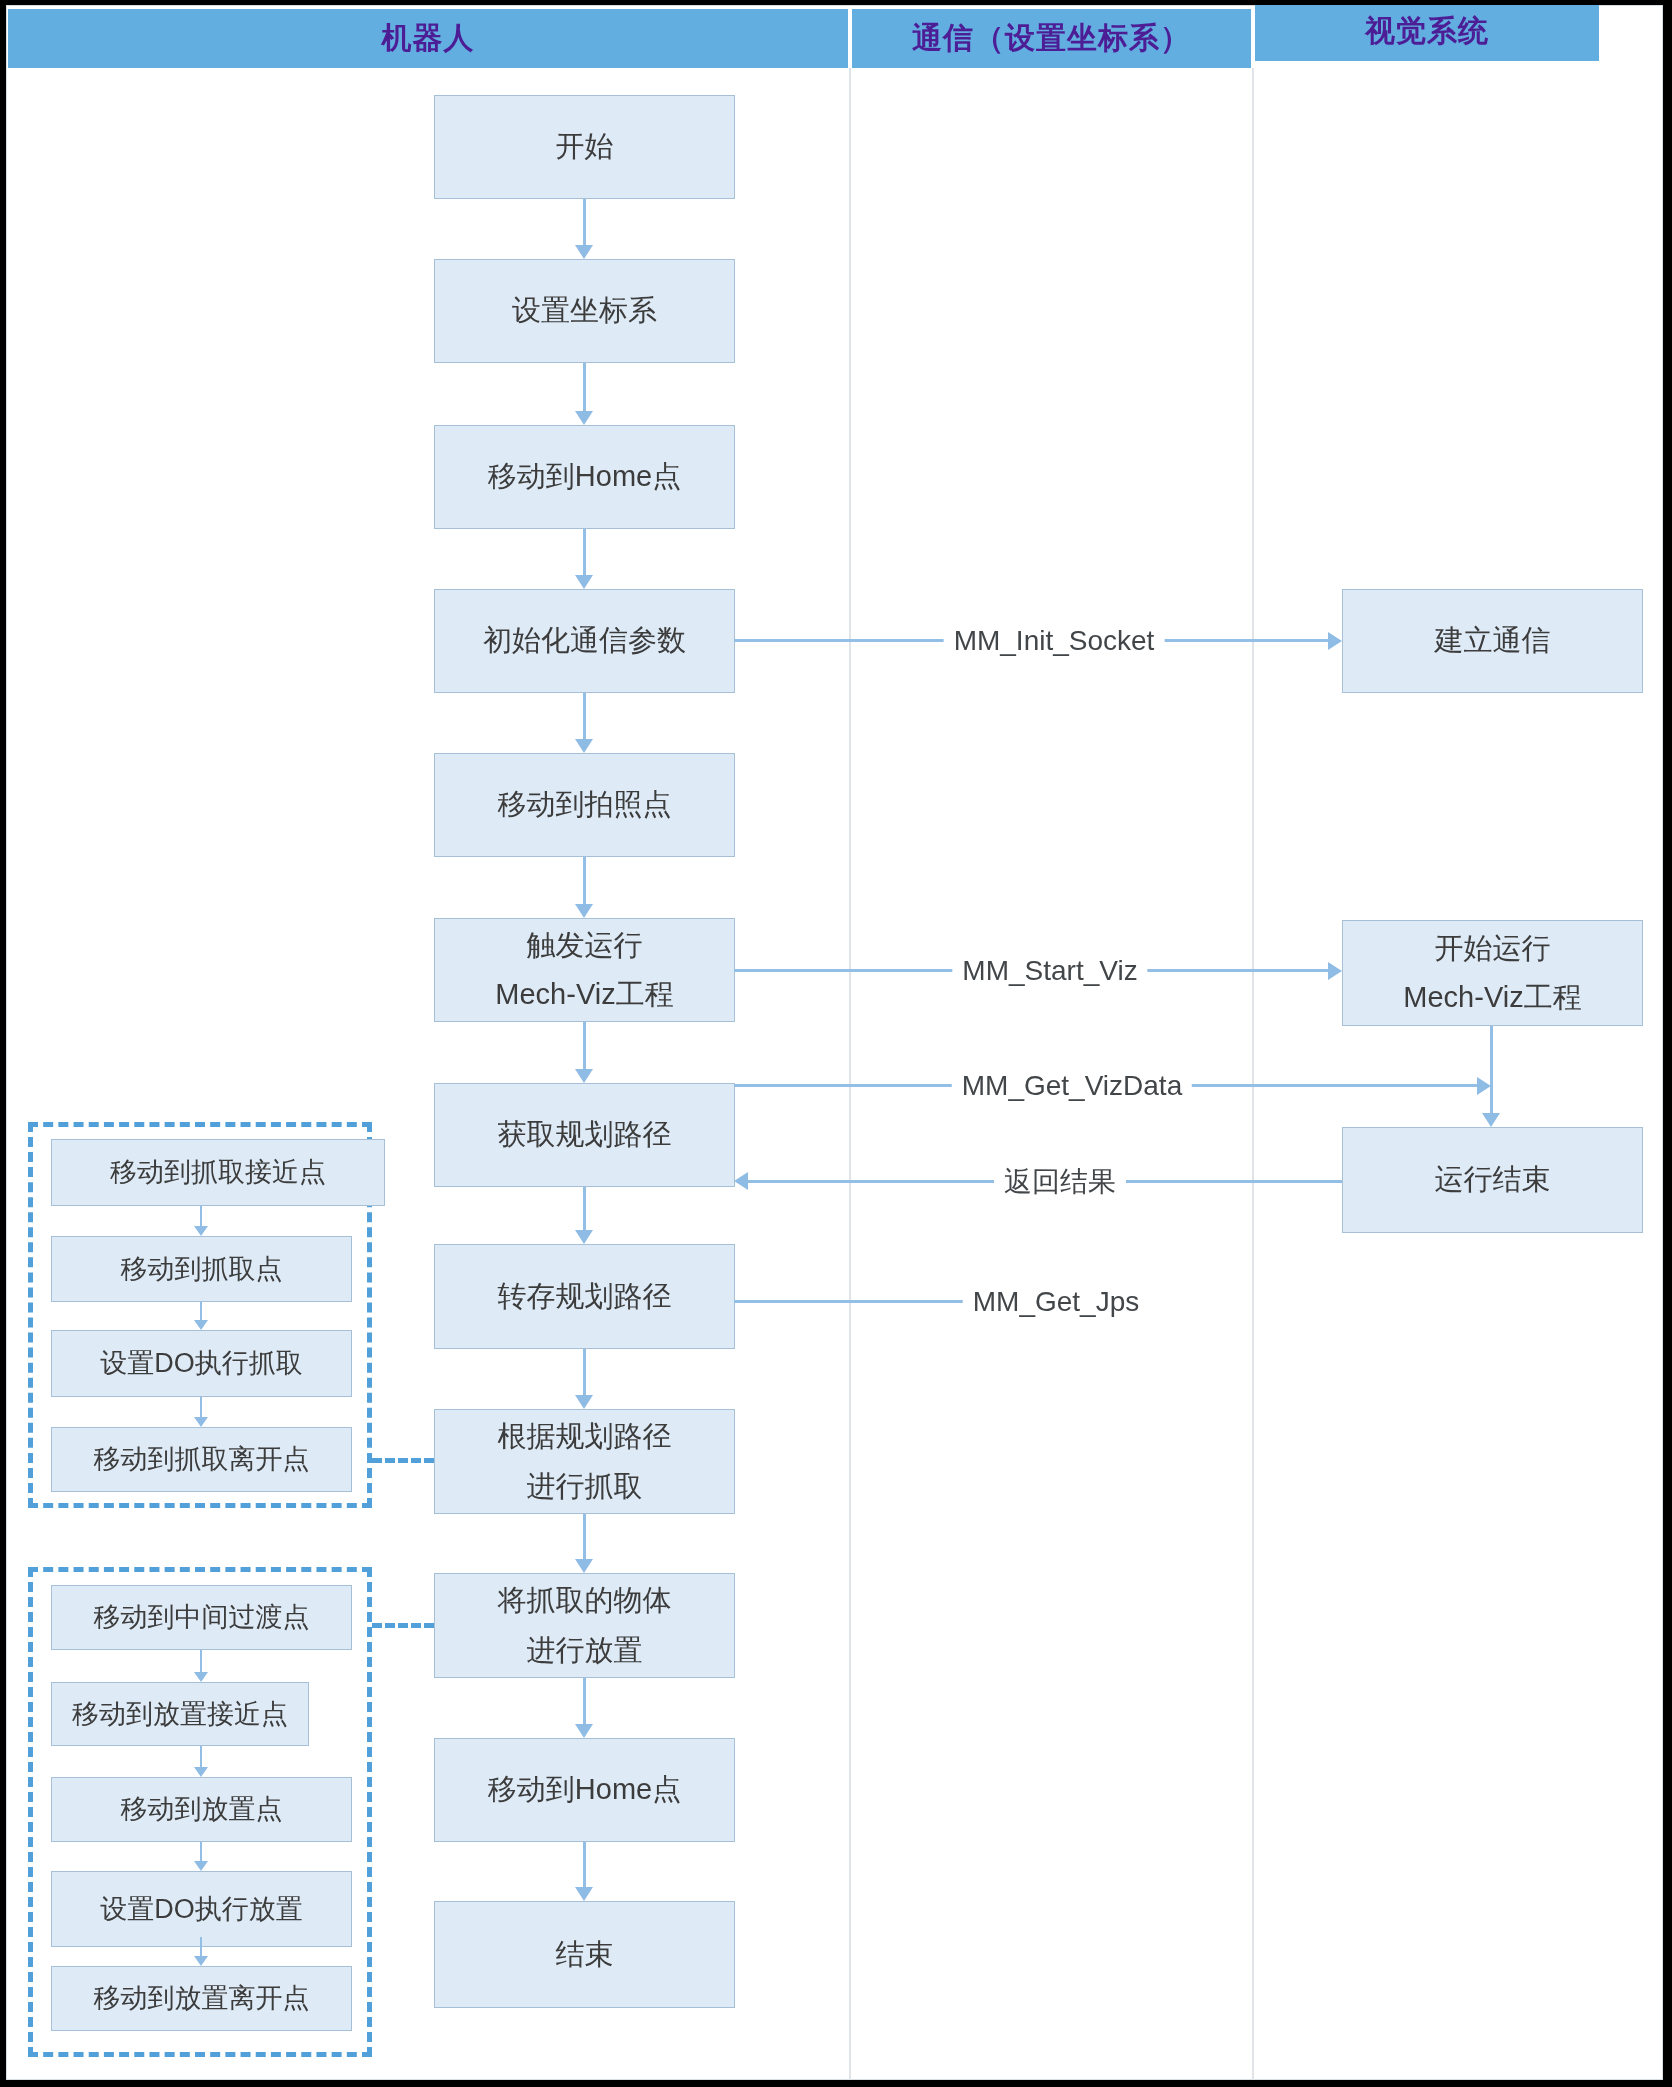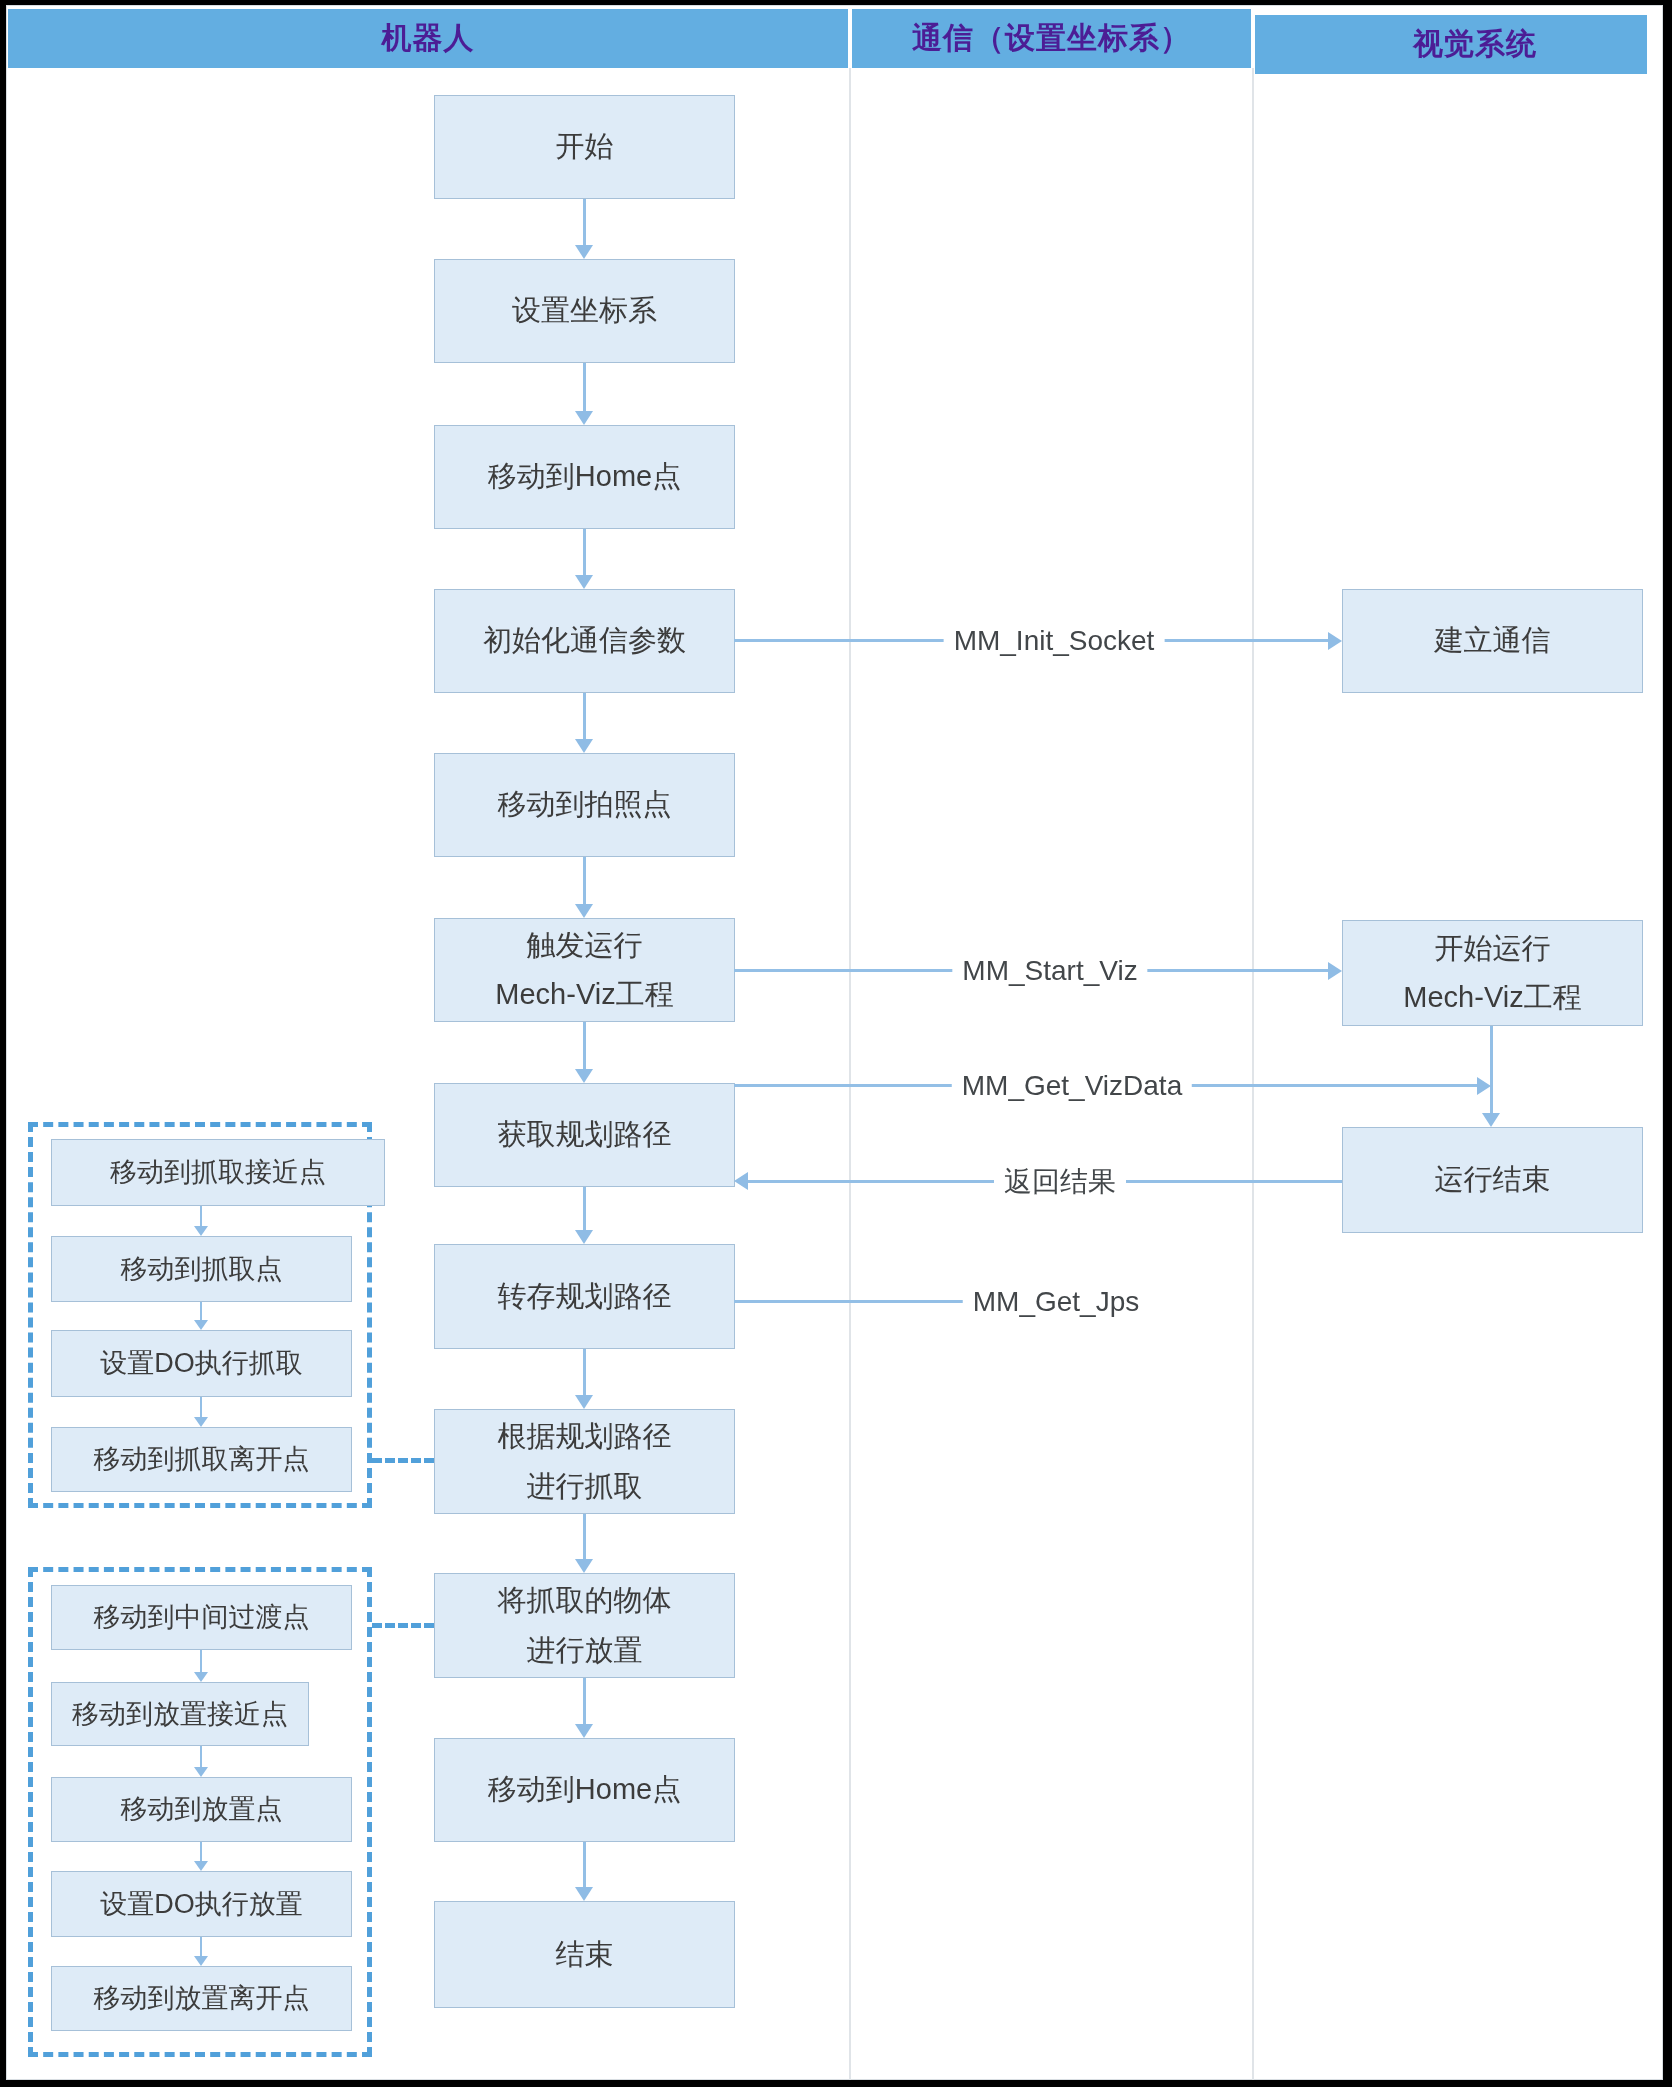--- a/index.html
+++ b/index.html
@@ -37,21 +37,21 @@
 
 <div class="page">
   <div class="canvas"></div>
 
   <div class="hdr-cell" style="left:8px;top:9px;width:840px;">
       <span>机器人</span>
     </div>
   <div class="hdr-cell" style="left:852px;top:9px;width:399px;">
       <span>通信（设置坐标系）</span>
     </div>
-  <div class="hdr-cell" style="left:1255px;top:15px;width:344px;padding-left:48px;">
+  <div class="hdr-cell" style="left:1255px;top:2px;width:344px;">
       <span>视觉系统</span>
     </div>
 
   <div class="lane-div" style="left:849px;top:68px;height:2012px;"></div>
   <div class="lane-div" style="left:1252px;top:68px;height:2012px;"></div>
 
   <div class="box" style="left:434px;top:95px;width:301px;height:104px;">开始</div>
   <div class="box" style="left:434px;top:259px;width:301px;height:104px;">设置坐标系</div>
   <div class="box" style="left:434px;top:425px;width:301px;height:104px;">移动到Home点</div>
   <div class="box" style="left:434px;top:589px;width:301px;height:104px;">初始化通信参数</div>
@@ -127,21 +127,21 @@
   <div class="vline2" style="left:200px;top:1302px;height:18px;"></div>
     <div class="head-down-s" style="left:194px;top:1320px;"></div>
   <div class="vline2" style="left:200px;top:1397px;height:20px;"></div>
     <div class="head-down-s" style="left:194px;top:1417px;"></div>
   <div class="dashline" style="left:372px;top:1458px;width:62px;"></div>
 
   <div class="grp" style="left:28px;top:1567px;width:344px;height:490px;"></div>
   <div class="box sub" style="left:51px;top:1585px;width:301px;height:65px;">移动到中间过渡点</div>
   <div class="box sub" style="left:51px;top:1682px;width:258px;height:64px;">移动到放置接近点</div>
   <div class="box sub" style="left:51px;top:1777px;width:301px;height:65px;">移动到放置点</div>
-  <div class="box sub" style="left:51px;top:1871px;width:301px;height:66px;">设置DO执行放置</div>
+  <div class="box sub" style="left:51px;top:1871px;width:301px;height:76px;">设置DO执行放置</div>
   <div class="box sub" style="left:51px;top:1966px;width:301px;height:65px;">移动到放置离开点</div>
   <div class="vline2" style="left:200px;top:1650px;height:22px;"></div>
     <div class="head-down-s" style="left:194px;top:1672px;"></div>
   <div class="vline2" style="left:200px;top:1746px;height:21px;"></div>
     <div class="head-down-s" style="left:194px;top:1767px;"></div>
   <div class="vline2" style="left:200px;top:1842px;height:19px;"></div>
     <div class="head-down-s" style="left:194px;top:1861px;"></div>
   <div class="vline2" style="left:200px;top:1937px;height:19px;"></div>
     <div class="head-down-s" style="left:194px;top:1956px;"></div>
   <div class="dashline" style="left:372px;top:1623px;width:62px;"></div>

